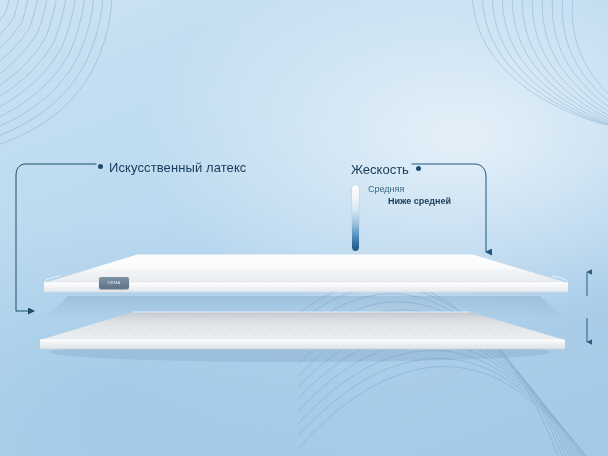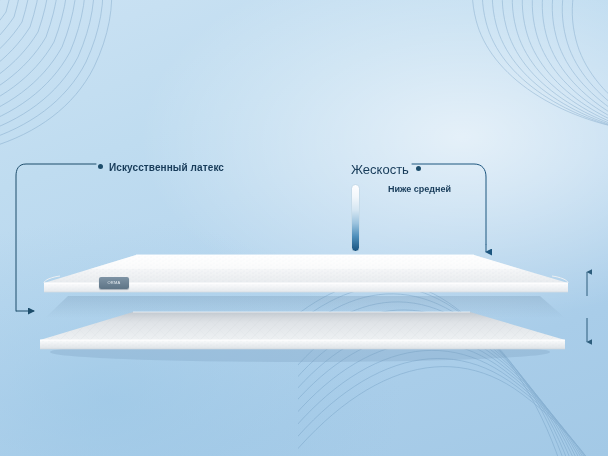--- a/index.html
+++ b/index.html
@@ -29,21 +29,21 @@
   
   .callout-latex{
     position:absolute;left:98px;top:158px;width:200px;
   }
   .dot{
     display:inline-block;width:5px;height:5px;border-radius:50%;
     background:#1d4d6b;vertical-align:middle;margin-right:6px;margin-bottom:2px;
   }
   .latex-title{
     display:inline-block;
-    font-size:10px;font-weight:bold;color:#173b59;letter-spacing:.1px;
+    font-size:13px;font-weight:normal;color:#173b59;letter-spacing:.1px;
     vertical-align:middle;
   }
   .latex-body{
     margin-top:4px;margin-left:11px;
     font-size:9.2px;line-height:12.4px;color:#2f5e7d;letter-spacing:.05px;
   }
 
   .callout-firm{position:absolute;left:351px;top:160px;width:120px;}
   .firm-title{
     font-size:13px;font-weight:normal;color:#173b59;display:inline-block;
@@ -241,20 +241,21 @@
 
   <div class="callout-latex">
     <span class="dot"></span><span class="latex-title">Искусственный латекс</span>
   </div>
 
   <div class="callout-firm">
     <span class="firm-title">Жескость</span><span class="firm-dot"></span>
     <div class="firm-body">
       <div class="firm-bar"></div>
       <ul class="firm-list">
+        <li>Средняя</li>
         <li class="sel">Ниже средней</li>
       </ul>
     </div>
   </div>
 
   <div class="measure">3 см</div>
 
 </div>
 
 </body></html>

